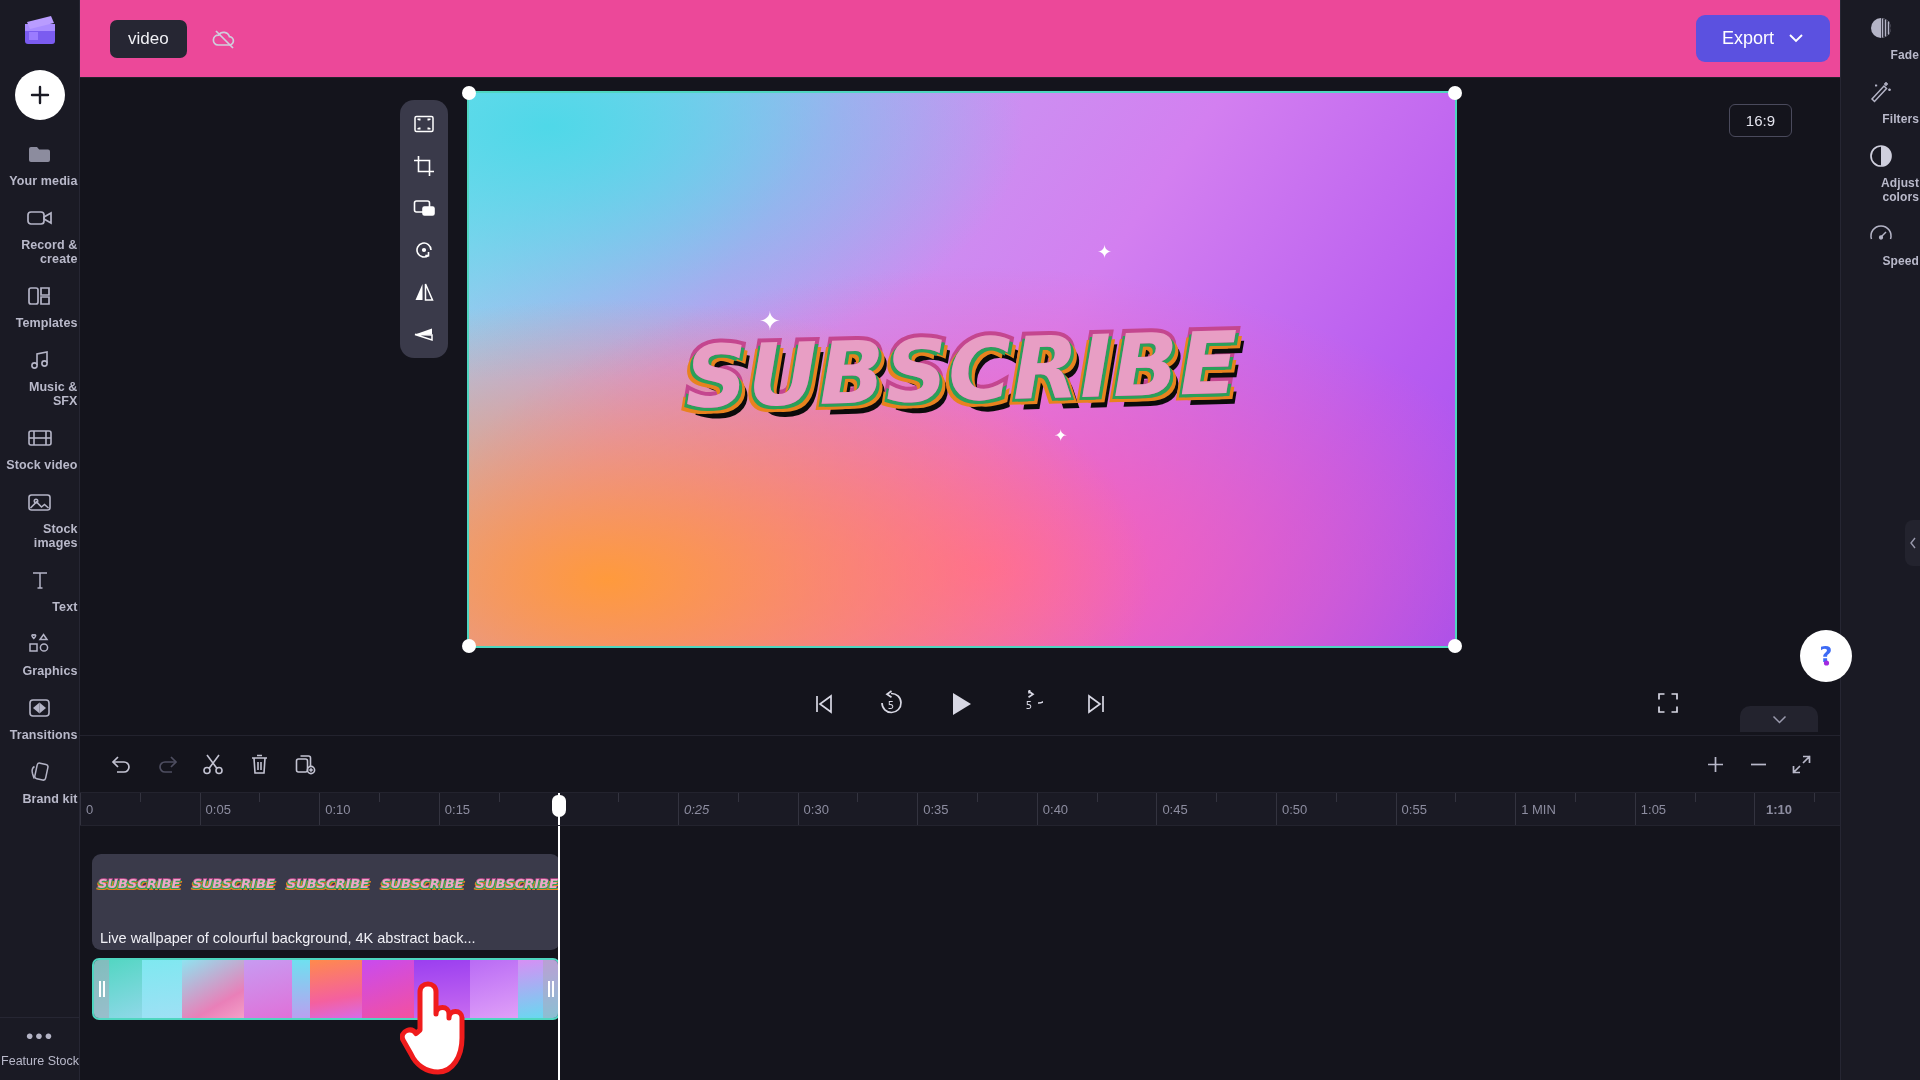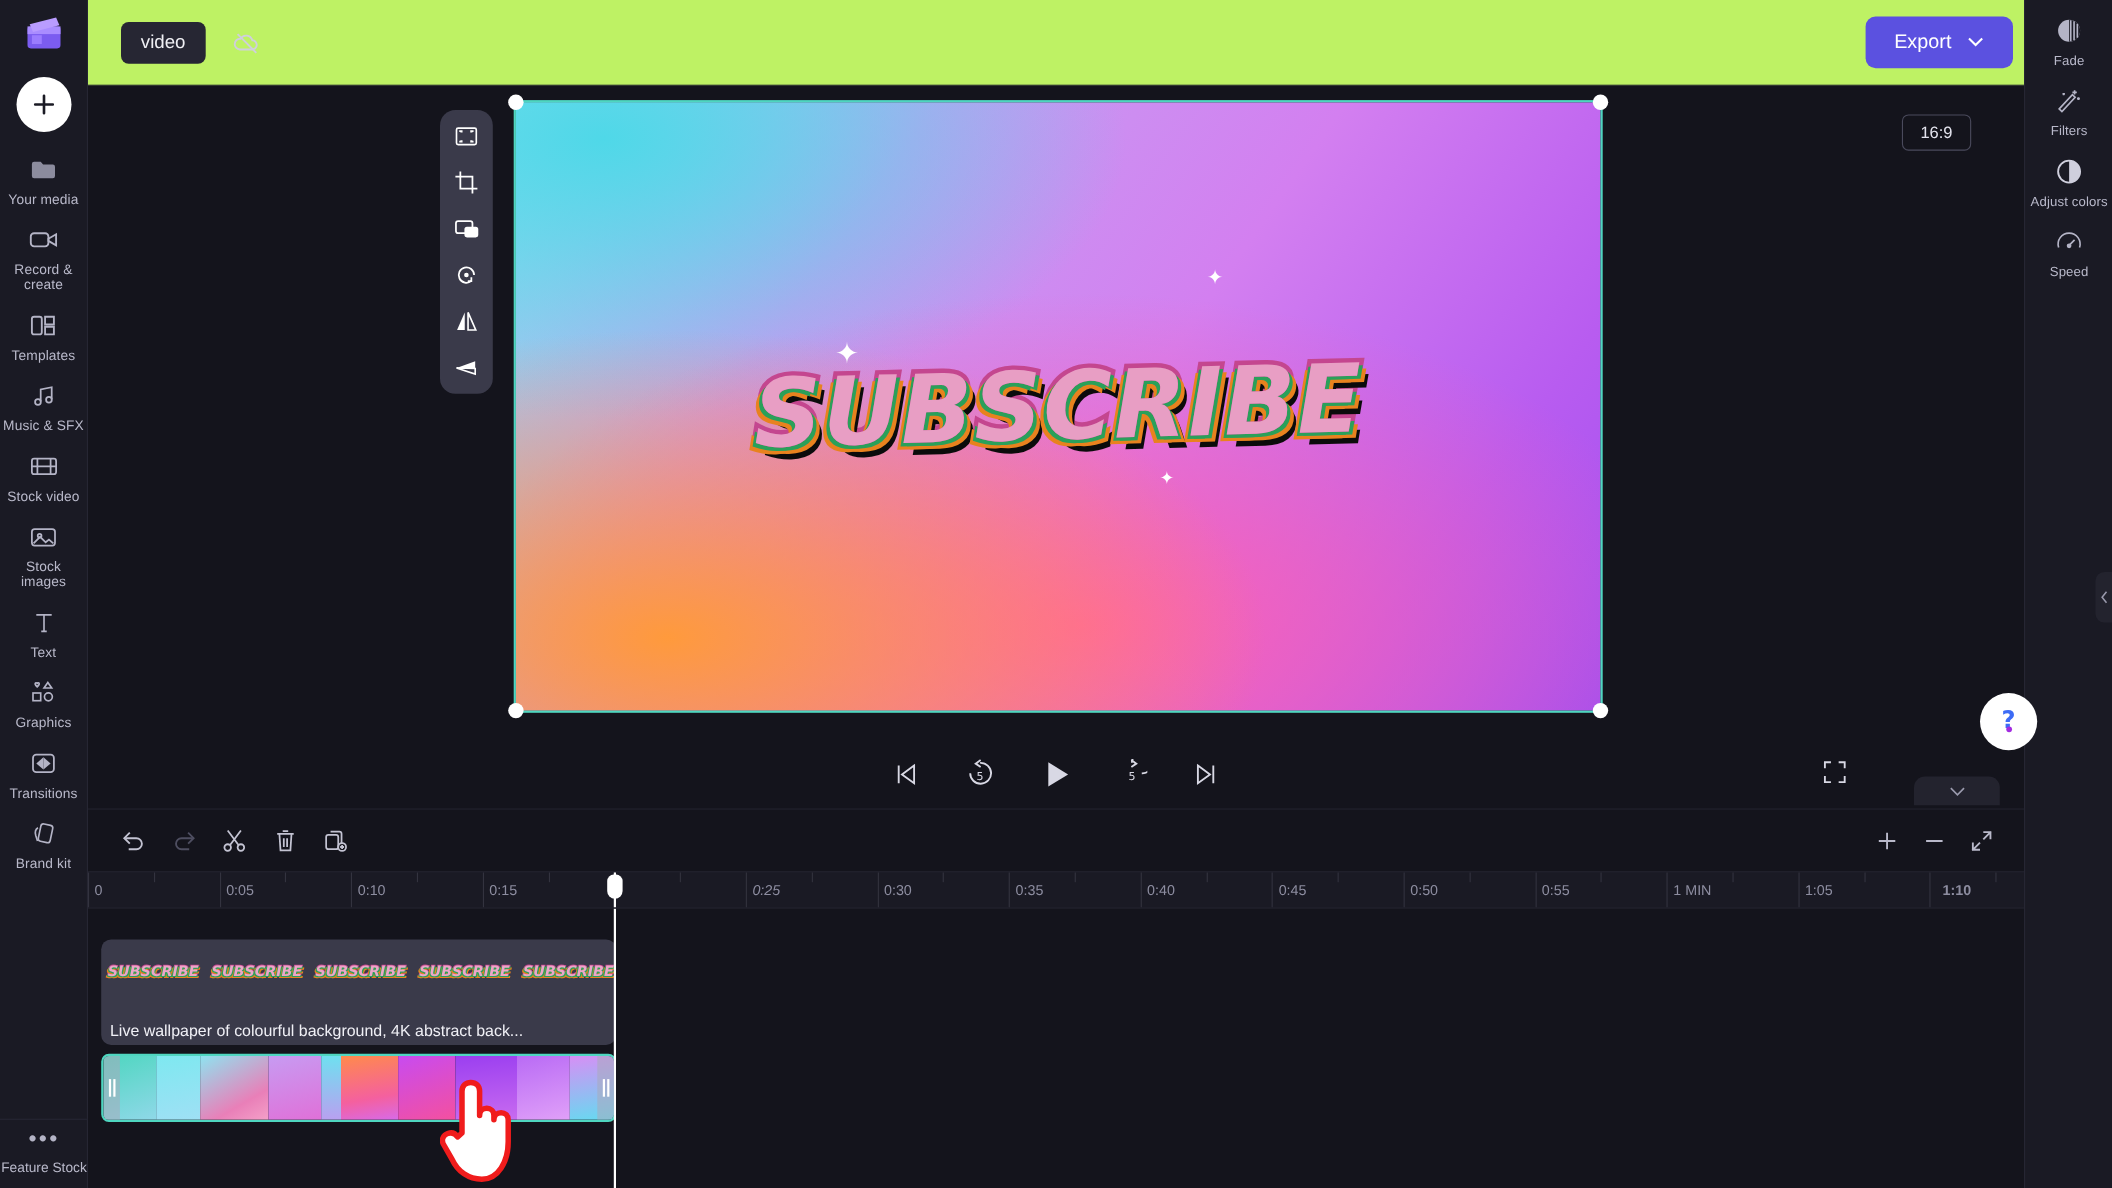--- a/index.html
+++ b/index.html
@@ -22,40 +22,41 @@
   .brand-logo { margin-top: 10px; width: 46px; height: 46px; position: relative; }
   .add-btn {
     margin-top: 14px;
     width: 50px; height: 50px; border-radius: 50%;
     background: #ffffff; color: #1a1a24;
     display: flex; align-items: center; justify-content: center;
     cursor: pointer; flex: none;
   }
   .rail-items { width: 80px; margin-top: 12px; }
   .rail-item {
-    width: 80px; padding: 9px 2px 8px; text-align: center; cursor: pointer;
+    width: 80px; padding: 9px 2px 8px; text-align: right; cursor: pointer;
     color: #b4b4c6;
+    font-weight: bold;
   }
   .rail-item .ico { height: 26px; display: flex; align-items: center; justify-content: center; }
   .rail-item .lbl {
     font-size: 12.5px; line-height: 14px; margin-top: 7px; color: #b9b9ca;
     letter-spacing: .1px;
   }
   .rail-bottom {
     position: absolute; left: 0; bottom: 0; width: 80px;
     border-top: 1px solid #262633; padding: 10px 0 12px;
     text-align: center; cursor: pointer;
   }
   .rail-bottom .dots { font-size: 21px; line-height: 16px; color: #b4b4c6; letter-spacing: 2px; }
   .rail-bottom .lbl { font-size: 12.5px; margin-top: 10px; color: #b9b9ca; }
 
   
   .topbar {
     position: absolute; left: 80px; top: 0; right: 0; height: 78px;
-    background: #bef264; border-bottom: 1px solid #23232e;
+    background: #ec4899; border-bottom: 1px solid #23232e;
     display: flex; align-items: center;
   }
   .proj-name {
     margin-left: 30px; background: #262633; color: #f0f0f5;
     padding: 9px 18px; border-radius: 7px; font-size: 17px; cursor: pointer;
   }
   .cloud-ico { margin-left: 22px; cursor: pointer; display: flex; }
   .topbar-right { margin-left: auto; display: flex; align-items: center; gap: 14px; padding-right: 90px; }
   .plan-btn {
     display: flex; align-items: center; gap: 13px;

